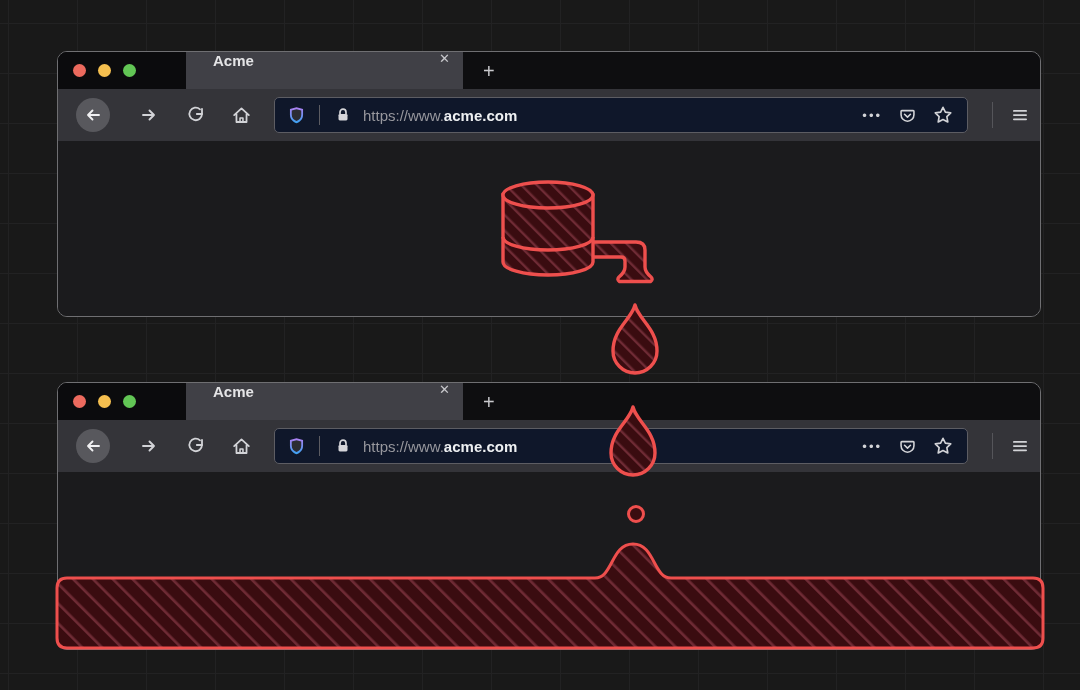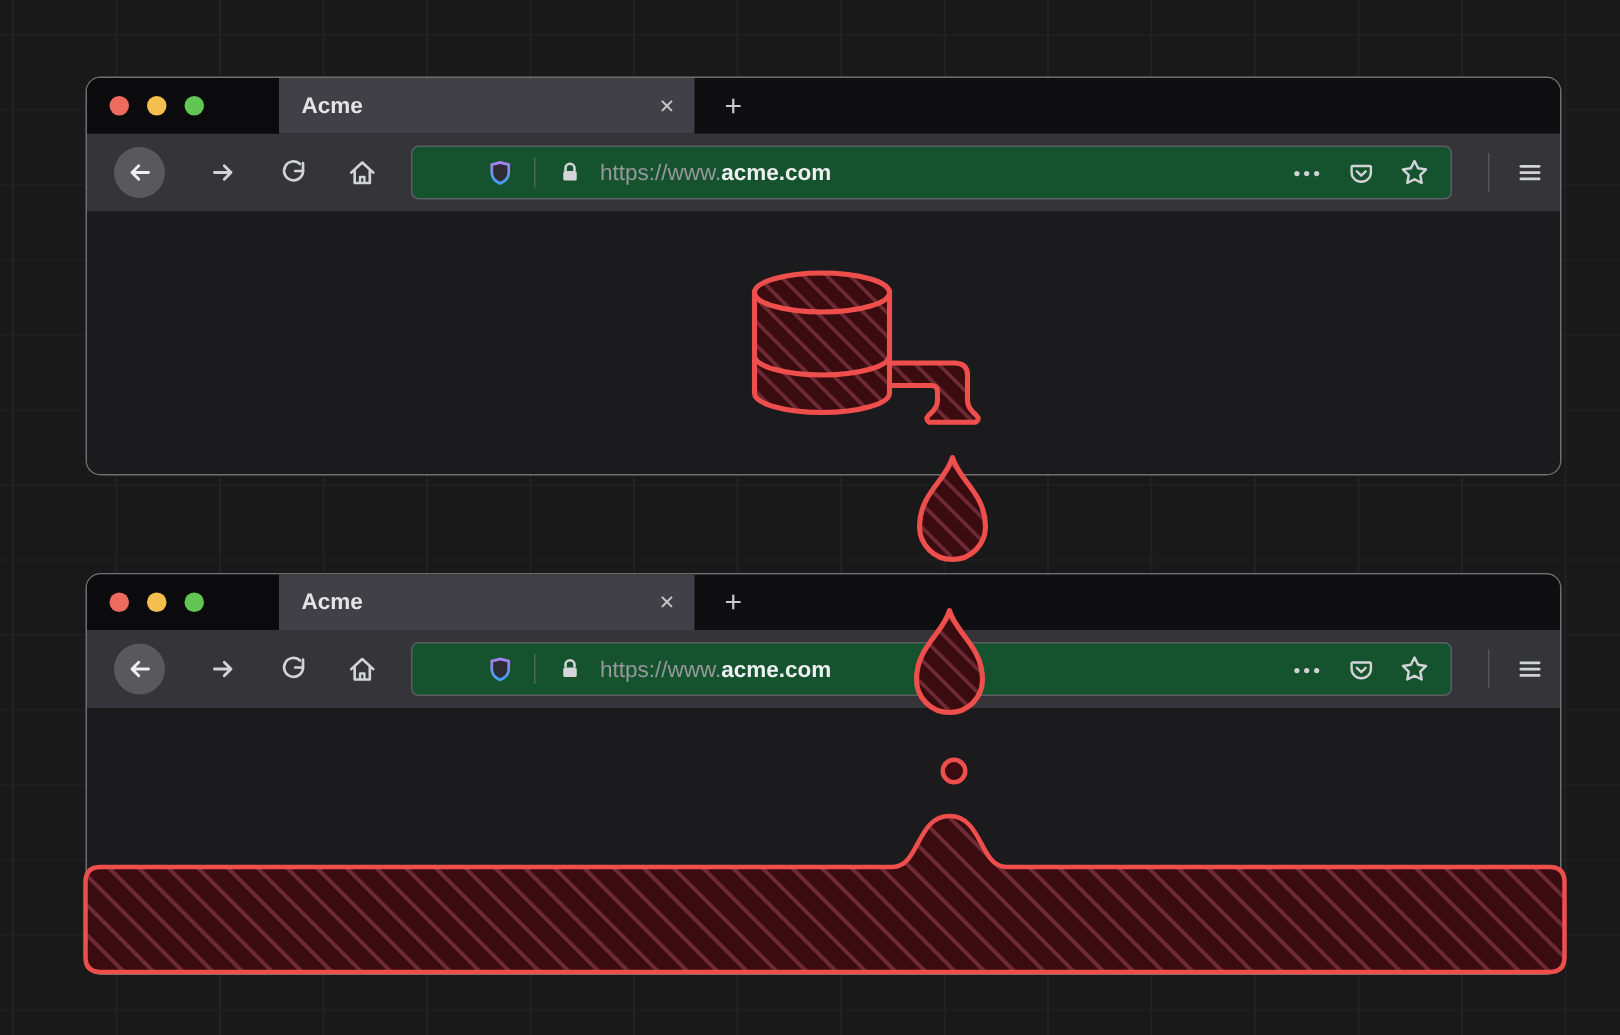--- a/index.html
+++ b/index.html
@@ -19,34 +19,34 @@
     overflow:hidden;background:#1b1b1d;box-sizing:border-box;
   }
   .win-top{top:51px;height:266px;}
   .win-bottom{top:382px;height:268px;}
   .tabbar{height:37px;background:#0e0e10;display:flex;align-items:stretch;}
   .traffic{width:128px;background:#0b0b0d;display:flex;align-items:center;gap:12px;padding-left:15px;box-sizing:border-box;flex:0 0 auto;}
   .light{width:13px;height:13px;border-radius:50%;}
   .light.red{background:#ec6a5e;}
   .light.yellow{background:#f5bf4f;}
   .light.green{background:#62c655;}
-  .tab{width:277px;background:#404046;display:flex;align-items:center;padding-left:15px;box-sizing:border-box;flex:0 0 auto;}
+  .tab{width:277px;background:#404046;display:flex;padding-left:27px;box-sizing:border-box;flex:0 0 auto;}
   .tab-title{color:#e4e4e6;font-size:15px;font-weight:600;}
   .tab-close{margin-left:auto;margin-right:13px;color:#c9c9cd;font-size:13px;line-height:1;cursor:default;}
   .newtab{margin-left:20px;color:#c9c9cd;font-size:20px;font-weight:300;align-self:center;line-height:1;}
   .toolbar{height:52px;background:#343439;display:flex;align-items:center;}
   .navbtn{flex:0 0 auto;display:flex;align-items:center;justify-content:center;}
   .circle{width:34px;height:34px;border-radius:50%;background:#58585d;margin-left:18px;}
   .fwd{margin-left:29px;}
   .rld{margin-left:27px;}
   .hom{margin-left:25px;}
   .urlbar{
     margin-left:22px;width:694px;height:36px;border-radius:5px;
-    background:#14532d;border:1px solid #5d5d63;box-sizing:border-box;
-    display:flex;align-items:center;padding-left:37px;
+    background:#0f172a;border:1px solid #5d5d63;box-sizing:border-box;
+    display:flex;align-items:center;
   }
   .urlbar .shield{margin-left:12px;}
   .url-div{width:1px;height:20px;background:#5c5c62;margin-left:13px;}
   .urlbar .lock{margin-left:15px;}
   .url-text{margin-left:12px;font-size:15px;white-space:nowrap;}
   .url-scheme{color:#97979d;}
   .url-domain{color:#eef0f2;font-weight:600;}
   .url-right{margin-left:auto;display:flex;align-items:center;gap:16px;padding-right:14px;}
   .dots{color:#d2d3d7;font-size:13px;letter-spacing:2px;line-height:1;}
   .tb-div{width:1px;height:26px;background:#55555a;margin-left:24px;}

